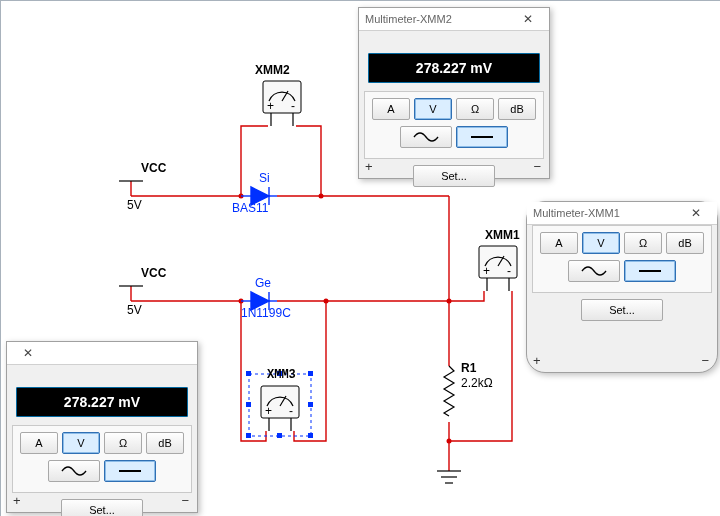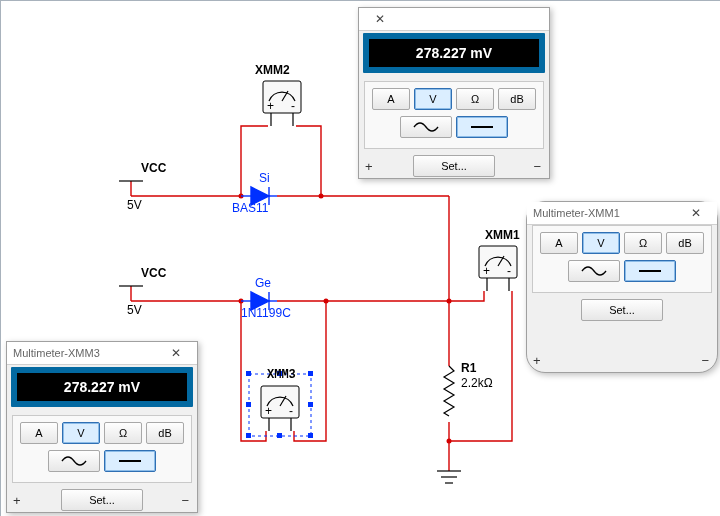--- a/index.html
+++ b/index.html
@@ -46,32 +46,32 @@
   .mm-close {
     width: 30px;
     height: 18px;
     display: flex;
     align-items: center;
     justify-content: center;
     color: #444;
     font-size: 12px;
   }
   .mm-display {
-    margin: 2px auto 8px;
+    margin: 22px auto 8px;
     width: 170px;
     height: 28px;
     background: #000;
     color: #fff;
     font-family: Arial, sans-serif;
     font-size: 14px;
     font-weight: bold;
     display: flex;
     align-items: center;
     justify-content: center;
-    border: 6px solid #0369a1;
+    border: 1px solid #0369a1;
     border-radius: 1px;
   }
   .mm-panel {
     margin: 0 auto;
     width: 170px;
     border: 1px solid #c9c9c9;
     background: #f9f9f9;
     padding: 6px 4px 4px;
   }
   .mm-row {
@@ -284,20 +284,21 @@
 
   <div class="label bold" style="left:460px; top:360px;">R1</div>
   <div class="label" style="left:460px; top:375px;">2.2kΩ</div>
 
   <div class="label bold" style="left:254px; top:62px;">XMM2</div>
   <div class="label bold" style="left:484px; top:227px;">XMM1</div>
   <div class="label bold" style="left:266px; top:367px;font-family:Liberation Mono, monospace;">XMM3</div>
 
   <div class="mm-window" style="left:357px; top:6px;">
     <div class="mm-titlebar">
+      <span class="mm-title">Multimeter-XMM2</span>
       <span class="mm-close">✕</span>
     </div>
     <div class="mm-display">278.227 mV</div>
     <div class="mm-panel">
       <div class="mm-row">
         <div class="mm-btn">A</div>
         <div class="mm-btn selected">V</div>
         <div class="mm-btn">Ω</div>
         <div class="mm-btn">dB</div>
       </div>
@@ -344,21 +345,20 @@
         </div>
       </div>
     </div>
     <div class="mm-set-btn" style="margin-top:6px;">Set...</div>
     <span class="mm-polarity plus">+</span>
     <span class="mm-polarity minus">−</span>
   </div>
 
   <div class="mm-window" style="left:5px; top:340px;">
     <div class="mm-titlebar">
-      <span class="mm-title">Multimeter-XMM3</span>
       <span class="mm-close">✕</span>
     </div>
     <div class="mm-display">278.227 mV</div>
     <div class="mm-panel">
       <div class="mm-row">
         <div class="mm-btn">A</div>
         <div class="mm-btn selected">V</div>
         <div class="mm-btn">Ω</div>
         <div class="mm-btn">dB</div>
       </div>

